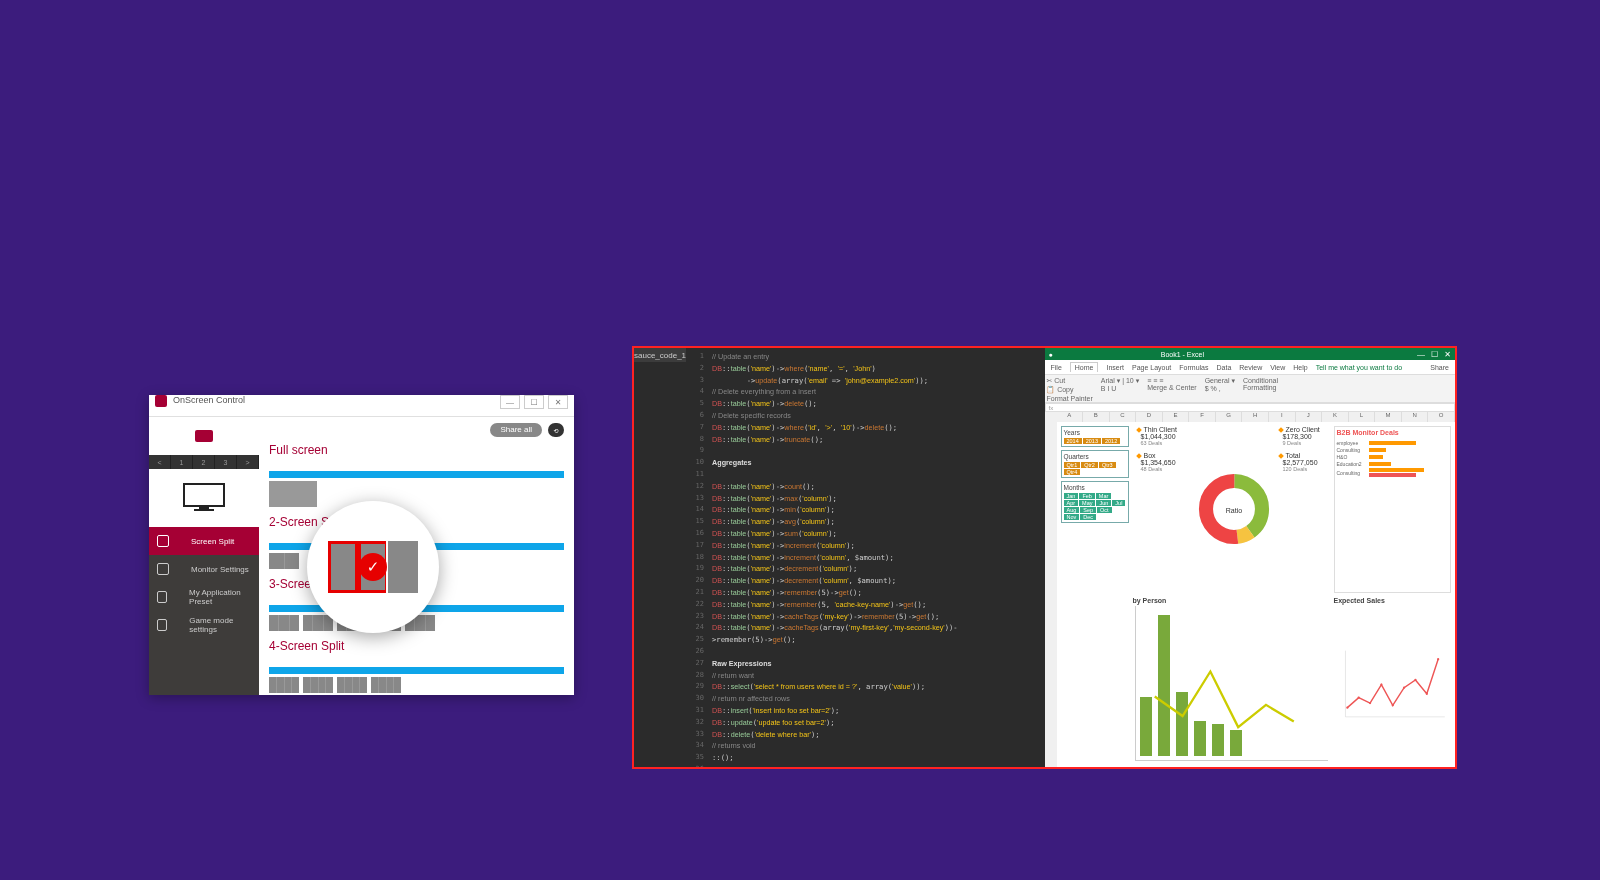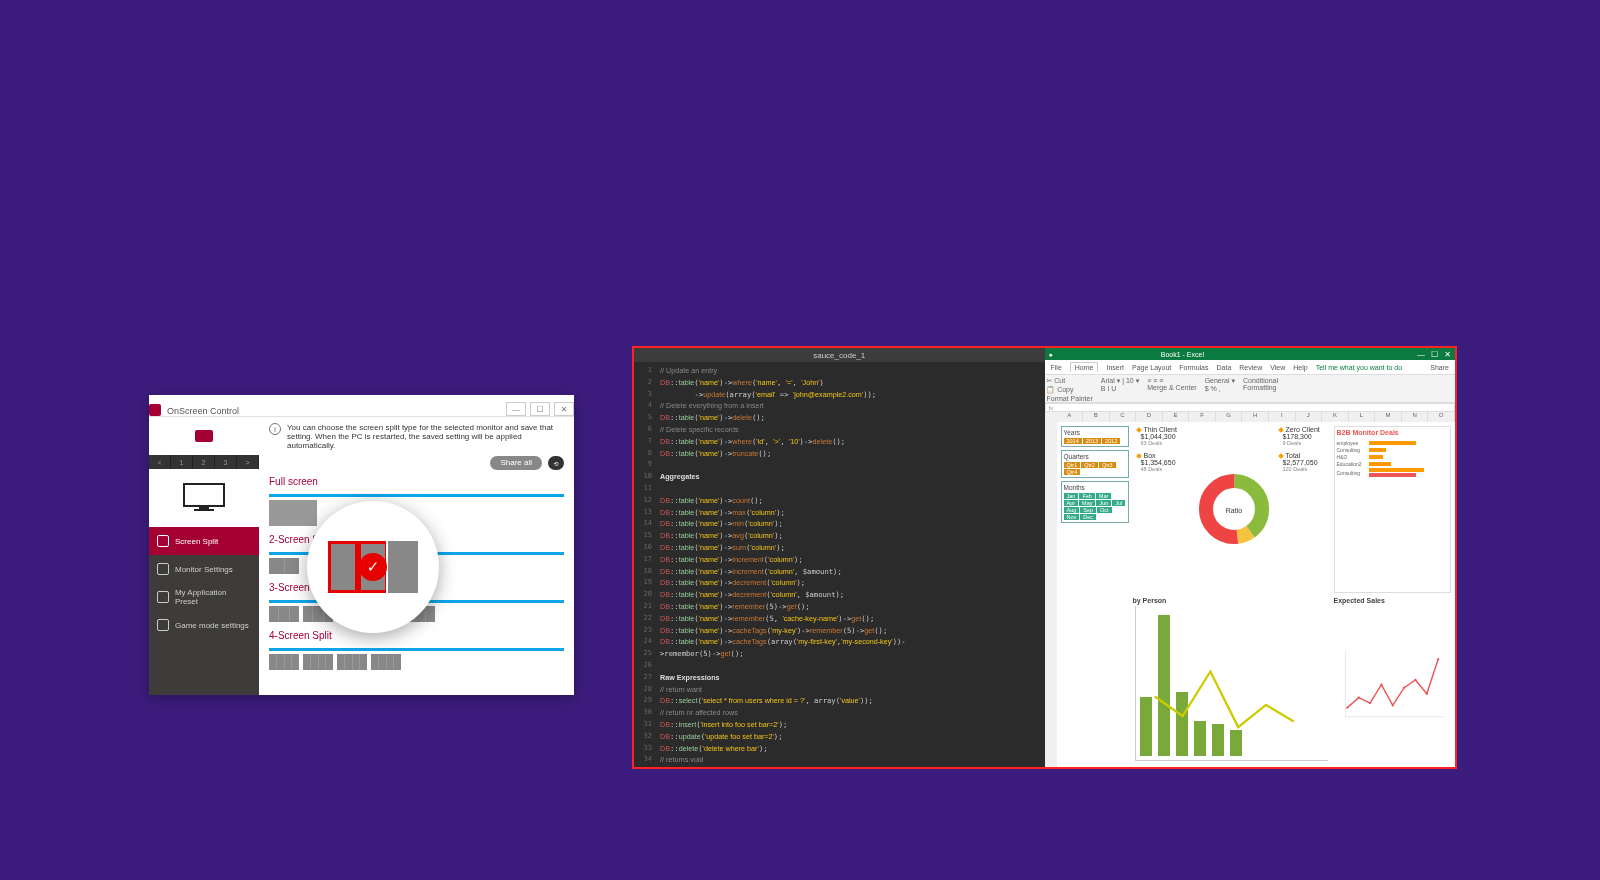--- a/index.html
+++ b/index.html
@@ -1,62 +1,62 @@
 <!DOCTYPE html>
 <html><head>
 <meta charset="utf-8">
 <style>
 *{margin:0;padding:0;box-sizing:border-box;font-family:"Segoe UI",Arial,sans-serif}
 body{width:1600px;height:880px;background:#3c1c7d;position:relative;overflow:hidden}
 
 
 .osc{position:absolute;left:149px;top:395px;width:425px;height:300px;background:#fff;box-shadow:0 3px 12px rgba(0,0,0,.3)}
-.osc-titlebar{height:22px;background:#fff;border-bottom:1px solid #e0e0e0;display:flex;align-items:flex-end;padding:0 0;font-size:9px;color:#555}
+.osc-titlebar{height:22px;background:#fff;border-bottom:1px solid #e0e0e0;display:flex;align-items:flex-start;padding:0 6px;font-size:9px;color:#555}
 .osc-titlebar .icon{width:12px;height:12px;background:#a50034;border-radius:2px;margin-right:6px}
 .osc-sysbtns{margin-left:auto;display:flex;gap:4px}
 .osc-sysbtns span{width:20px;height:14px;display:flex;align-items:center;justify-content:center;border:1px solid #ccc;font-size:8px;color:#777}
 .osc-body{display:flex;height:278px}
 .osc-side{width:110px;background:#3e3c3a;display:flex;flex-direction:column}
 .osc-logo{height:38px;background:#fff;display:flex;align-items:center;justify-content:center}
 .osc-logo .badge{width:18px;height:12px;background:#a50034;border-radius:2px}
 .osc-tabs{height:14px;background:#333;display:flex}
 .osc-tabs span{flex:1;border-right:1px solid #222;display:flex;align-items:center;justify-content:center;color:#999;font-size:7px}
 .osc-monitor{height:58px;background:#fff;display:flex;align-items:center;justify-content:center}
 .osc-monitor svg{width:44px;height:32px}
 .osc-nav{display:flex;flex-direction:column}
-.osc-nav-item{height:28px;display:flex;align-items:center;padding:0 8px;color:#ccc;font-size:8px;gap:6px}
+.osc-nav-item{height:28px;display:flex;align-items:center;padding:0 8px;color:#ccc;font-size:8px;gap:22px}
 .osc-nav-item.active{background:#a50034;color:#fff}
 .osc-nav-item .ico{width:12px;height:12px;border:1px solid currentColor;border-radius:2px}
 .osc-main{flex:1;padding:6px 10px;font-size:8px;color:#333;overflow:hidden;position:relative}
 .osc-info{display:flex;gap:6px;align-items:flex-start;margin-bottom:6px}
 .osc-info .i{width:12px;height:12px;border:1px solid #777;border-radius:50%;display:flex;align-items:center;justify-content:center;font-size:7px;color:#555;flex-shrink:0}
 .osc-btns{display:flex;gap:6px;justify-content:flex-end;margin-bottom:6px}
 .osc-btns .b1{background:#888;color:#fff;border-radius:8px;padding:2px 10px;font-size:8px}
 .osc-btns .b2{width:16px;height:14px;background:#333;border-radius:8px;color:#fff;font-size:6px;display:flex;align-items:center;justify-content:center}
 .osc-section{margin-bottom:8px}
-.osc-section-title{color:#a50034;font-size:10px;margin-bottom:3px;border-bottom:3px solid #0ea5e9;padding-bottom:7px}
+.osc-section-title{color:#a50034;font-size:12px;margin-bottom:3px;border-bottom:7px solid #0ea5e9;padding-bottom:14px}
 .osc-layouts{display:flex;gap:4px;flex-wrap:wrap}
 .mini{width:30px;height:16px;background:#999;display:flex;gap:1px}
 .mini span{background:#888;flex:1}
 .mini.big{width:48px;height:26px}
 
 
 .mag{position:absolute;left:307px;top:501px;width:132px;height:132px;border-radius:50%;background:#fff;box-shadow:0 4px 18px rgba(0,0,0,.35);display:flex;align-items:center;justify-content:center;z-index:5}
 .mag-inner{width:90px;height:52px;background:#888;position:relative;display:flex}
 .mag-inner::before,.mag-inner::after{content:"";position:absolute;top:0;bottom:0;width:2px;background:#fff}
 .mag-inner::before{left:30px}.mag-inner::after{right:30px}
 .mag-sel{position:absolute;left:0;top:0;bottom:0;width:30px;border:3px solid #e60000;z-index:2}
 .mag-sel2{position:absolute;left:30px;right:30px;top:0;bottom:0;border:3px solid #e60000}
 .mag-check{position:absolute;left:50%;top:50%;transform:translate(-50%,-50%);width:28px;height:28px;border-radius:50%;background:#e60000;z-index:3;display:flex;align-items:center;justify-content:center;color:#fff;font-size:15px}
 
 
 .split{position:absolute;left:632px;top:346px;width:825px;height:423px;border:2px solid #f22;display:flex}
 
 
-.ed{width:50%;background:#2b2b2b;display:flex;flex-direction:column}
+.ed{width:50%;background:#2b2b2b;display:flex;flex-direction:row}
 .ed-tab{height:14px;background:#3c3c3c;display:flex;align-items:center;justify-content:center;color:#ccc;font-size:8px}
 .ed-body{flex:1;display:flex;overflow:hidden}
 .gutter{width:22px;background:#2b2b2b;padding-top:3px;text-align:right;color:#666;font-size:7px;line-height:11.8px;font-family:monospace;padding-right:4px}
 .code{flex:1;padding:3px 0 16px 4px;font-family:Consolas,monospace;font-size:7.2px;line-height:11.8px;color:#ccc;white-space:pre}
 .code .cm{color:#888}
 .code .id{color:#d25252}
 .code .fn{color:#cc7832}
 .code .str{color:#f5c518}
 .code .fn2{color:#9c9}
 
@@ -148,24 +148,20 @@
             <span class="ico"></span>
             <span>My Application Preset</span>
           </div>
         <div class="osc-nav-item">
             <span class="ico"></span>
             <span>Game mode settings</span>
           </div>
       </div>
     </div>
     <div class="osc-main">
-      <div class="osc-info">
-          <span class="i">i</span>
-          <span>You can choose the screen split type for the selected monitor and save that setting. When the PC is restarted, the saved setting will be applied automatically.</span>
-        </div>
       <div class="osc-btns">
         <span class="b1">Share all</span>
         <span class="b2">⟲</span>
       </div>
       <div class="osc-section">
           <div class="osc-section-title">Full screen</div>
         <div class="osc-layouts">
             <div class="mini big"></div>
           </div>
       </div>

